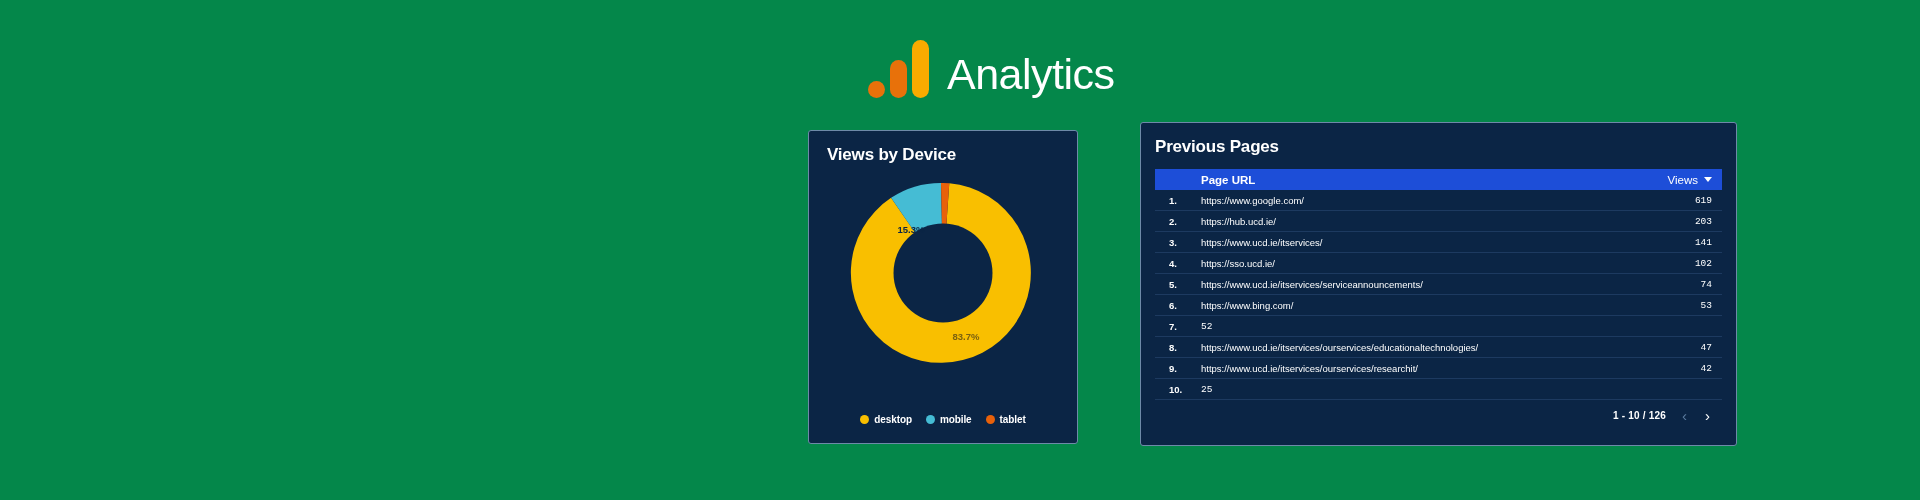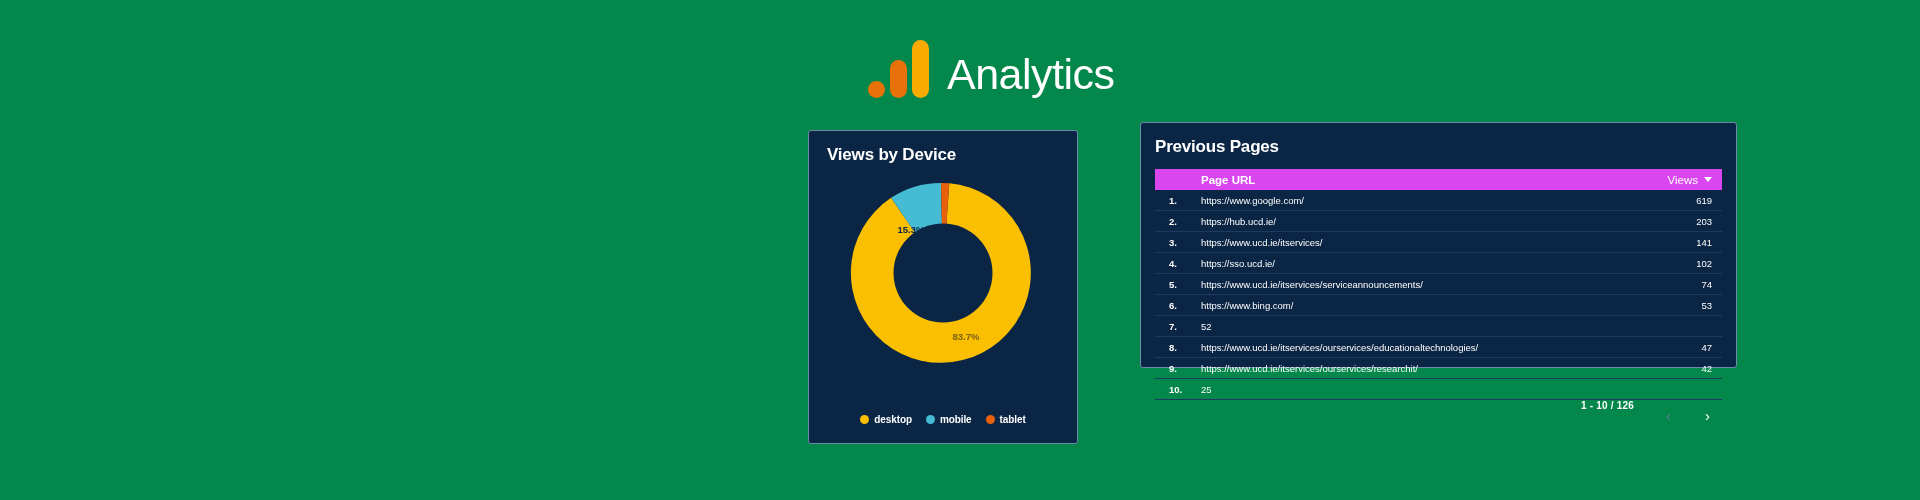--- a/index.html
+++ b/index.html
@@ -72,21 +72,21 @@
     width: 270px;
     height: 314px;
     padding: 14px 18px 0 18px;
     margin-top: 8px;
   }
 
   #pages-card {
     left: 1140px;
     top: 122px;
     width: 597px;
-    height: 246px;
+    height: 324px;
     padding: 14px 14px 0 14px;
   }
 
   
   .donut-wrap {
     position: relative;
     width: 100%;
     height: 222px;
     margin-top: 8px;
   }
@@ -117,21 +117,21 @@
     font-size: 10px;
     font-weight: 700;
     letter-spacing: -0.1px;
   }
 
   
   .table { width: 100%; margin-top: 12px; }
   .thead {
     display: flex;
     align-items: center;
-    background: #d946ef;
+    background: #1d4ed8;
     height: 21px;
     padding: 0 10px 0 0;
   }
   .th-rank { width: 46px; flex: 0 0 46px; }
   .th-url {
     flex: 1 1 auto;
     color: #ffffff;
     font-size: 11.5px;
     font-weight: 700;
   }
@@ -172,26 +172,28 @@
     font-size: 9.5px;
     white-space: nowrap;
     overflow: hidden;
     text-overflow: ellipsis;
   }
   .td-views {
     flex: 0 0 auto;
     color: #ffffff;
     font-size: 9.5px;
     text-align: center;
+    font-family: Liberation Mono, monospace;
   }
 
   .pager {
     display: flex;
+    align-items: center;
     justify-content: flex-end;
-    gap: 30px;
+    gap: 14px;
     height: 30px;
     padding-right: 10px;
   }
   .pager-text {
     color: #ffffff;
     font-size: 10px;
     font-weight: 700;
     letter-spacing: 0.2px;
   }
   .pager-btn {

